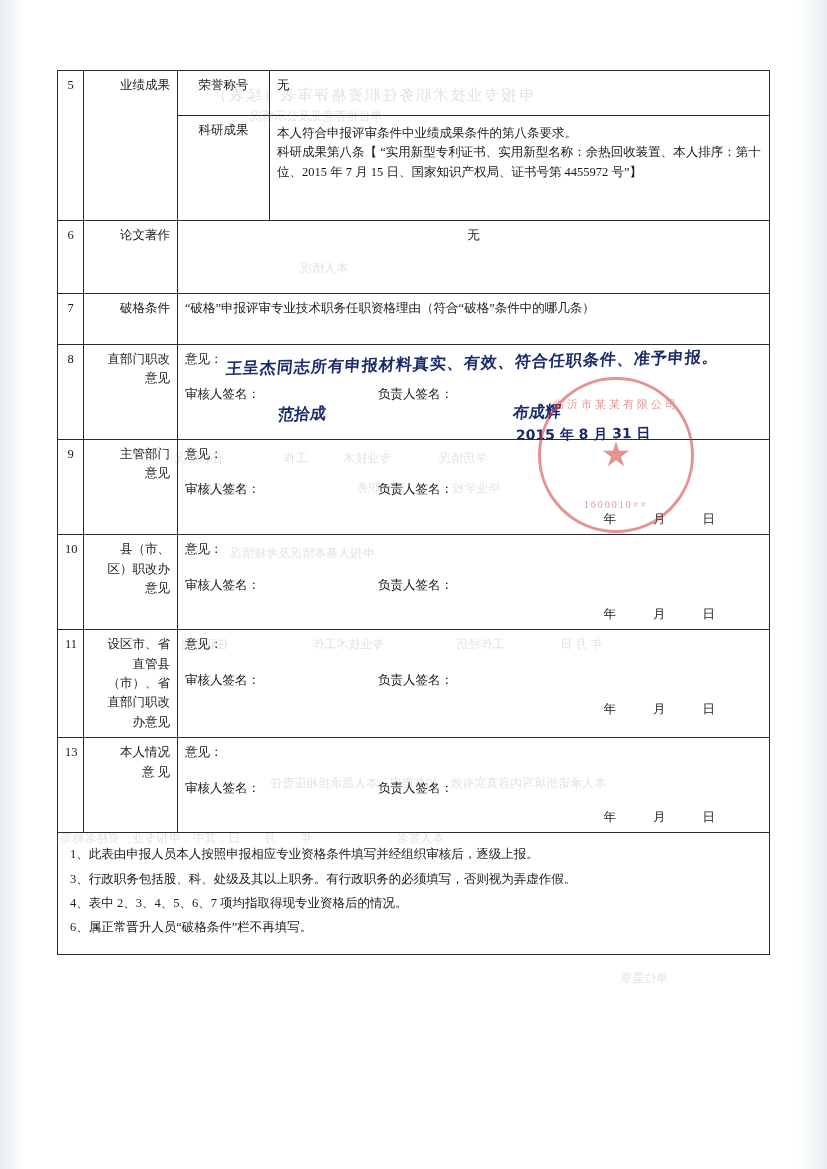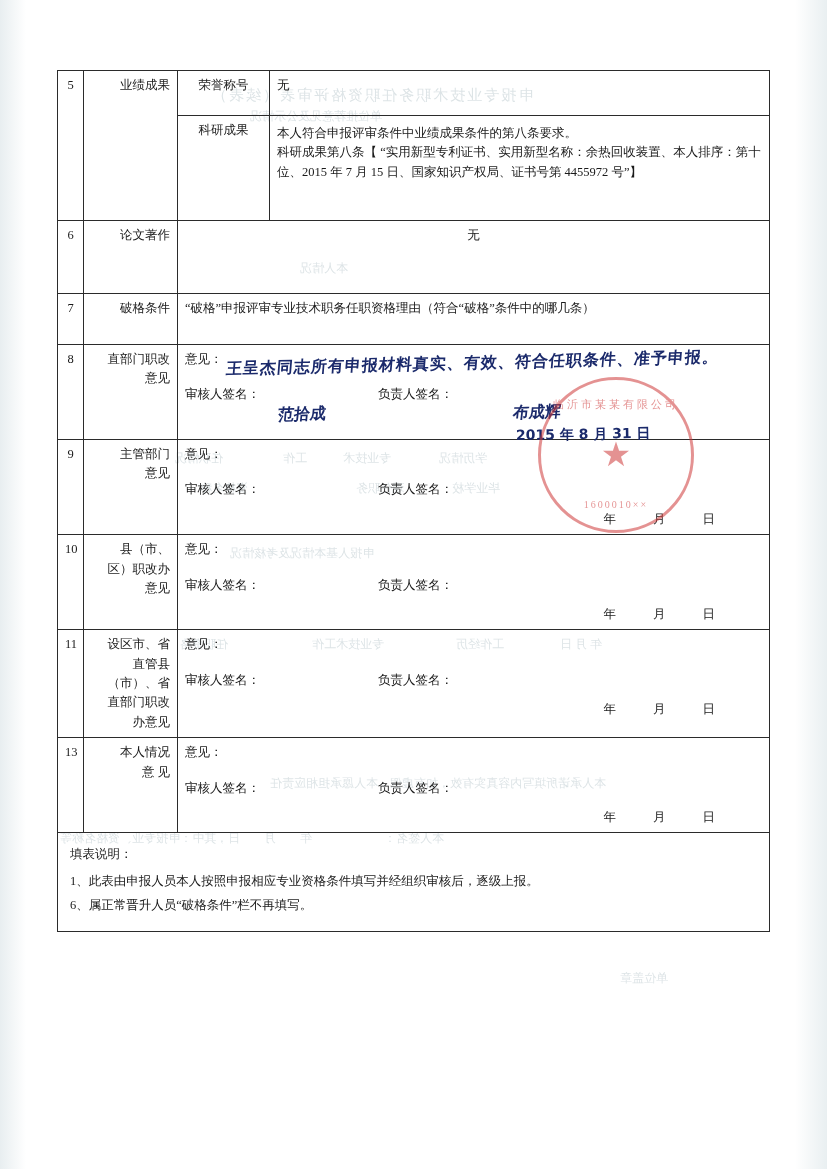--- a/index.html
+++ b/index.html
@@ -296,19 +296,20 @@
               <span>年</span>
               <span>月</span>
               <span>日</span>
             </div>
           </td>
         </tr>
       </tbody>
     </table>
 
     <div class="notes">
-      <p class="note-title">填表说明：</p>
       <p>1、此表由申报人员本人按照申报相应专业资格条件填写并经组织审核后，逐级上报。</p>
+      <p>3、行政职务包括股、科、处级及其以上职务。有行政职务的必须填写，否则视为弄虚作假。</p>
+      <p>4、表中 2、3、4、5、6、7 项均指取得现专业资格后的情况。</p>
       <p>6、属正常晋升人员“破格条件”栏不再填写。</p>
     </div>
 
   </div>
 </div>
 
 </body></html>

